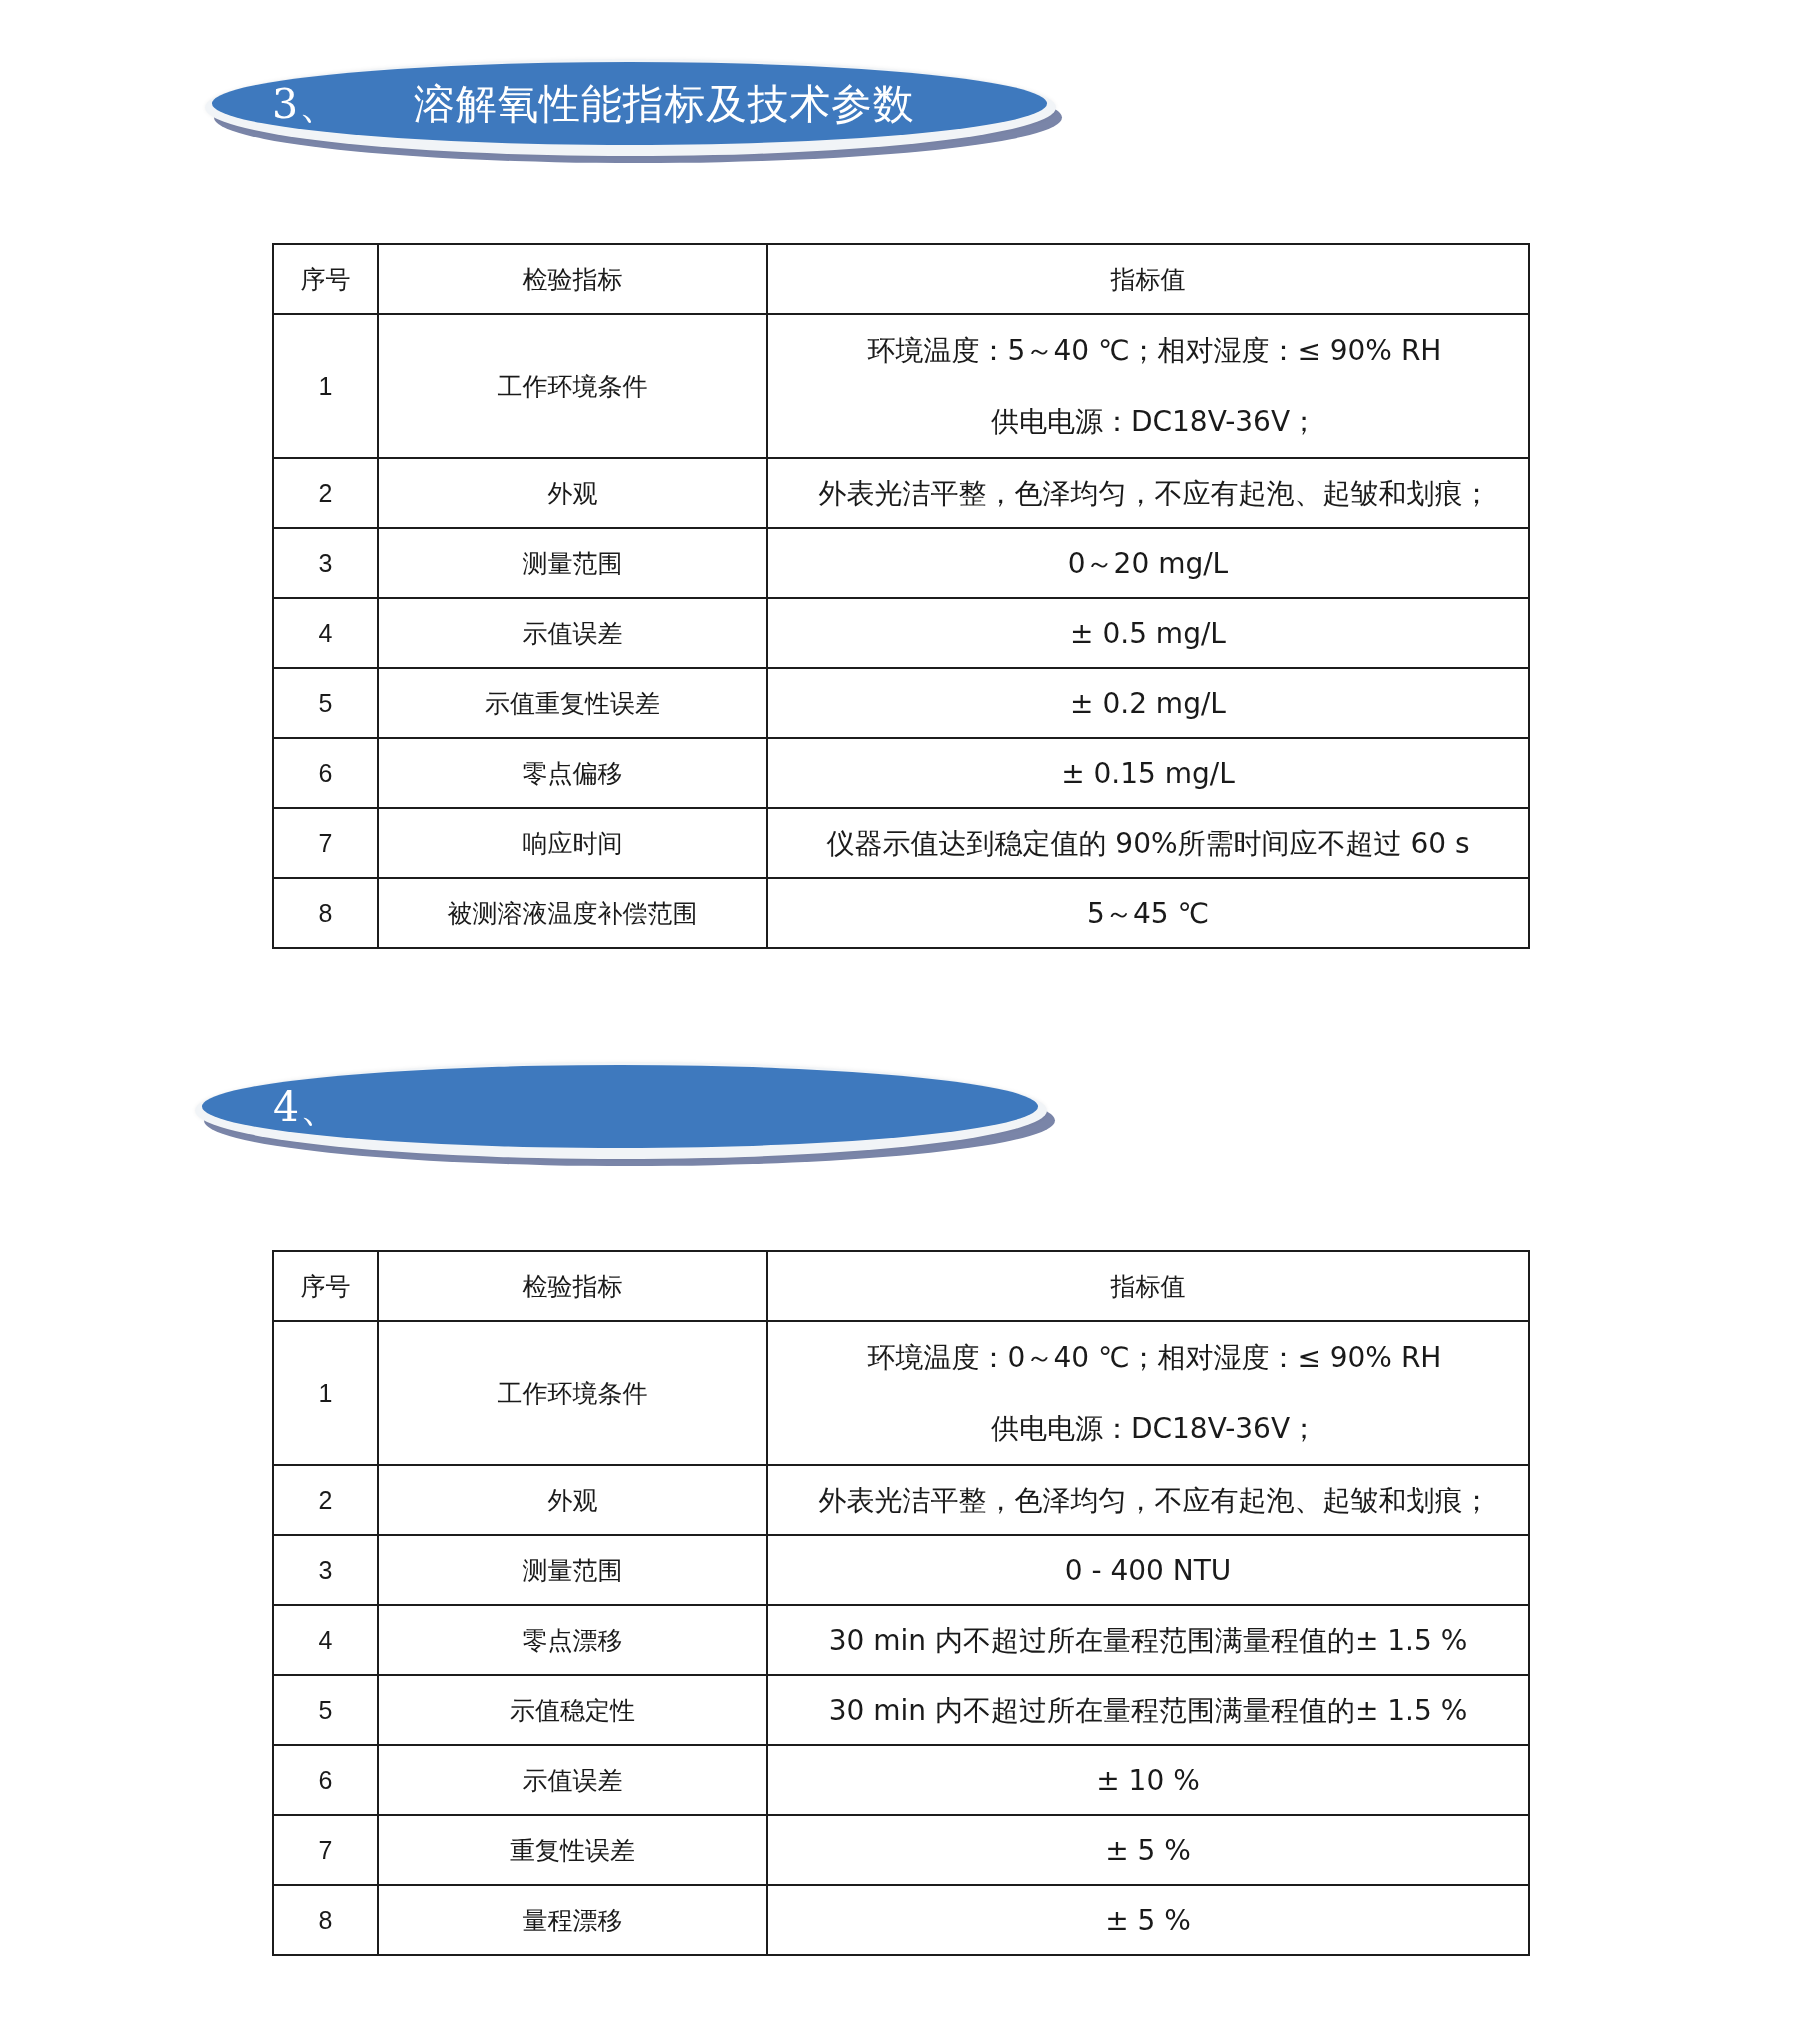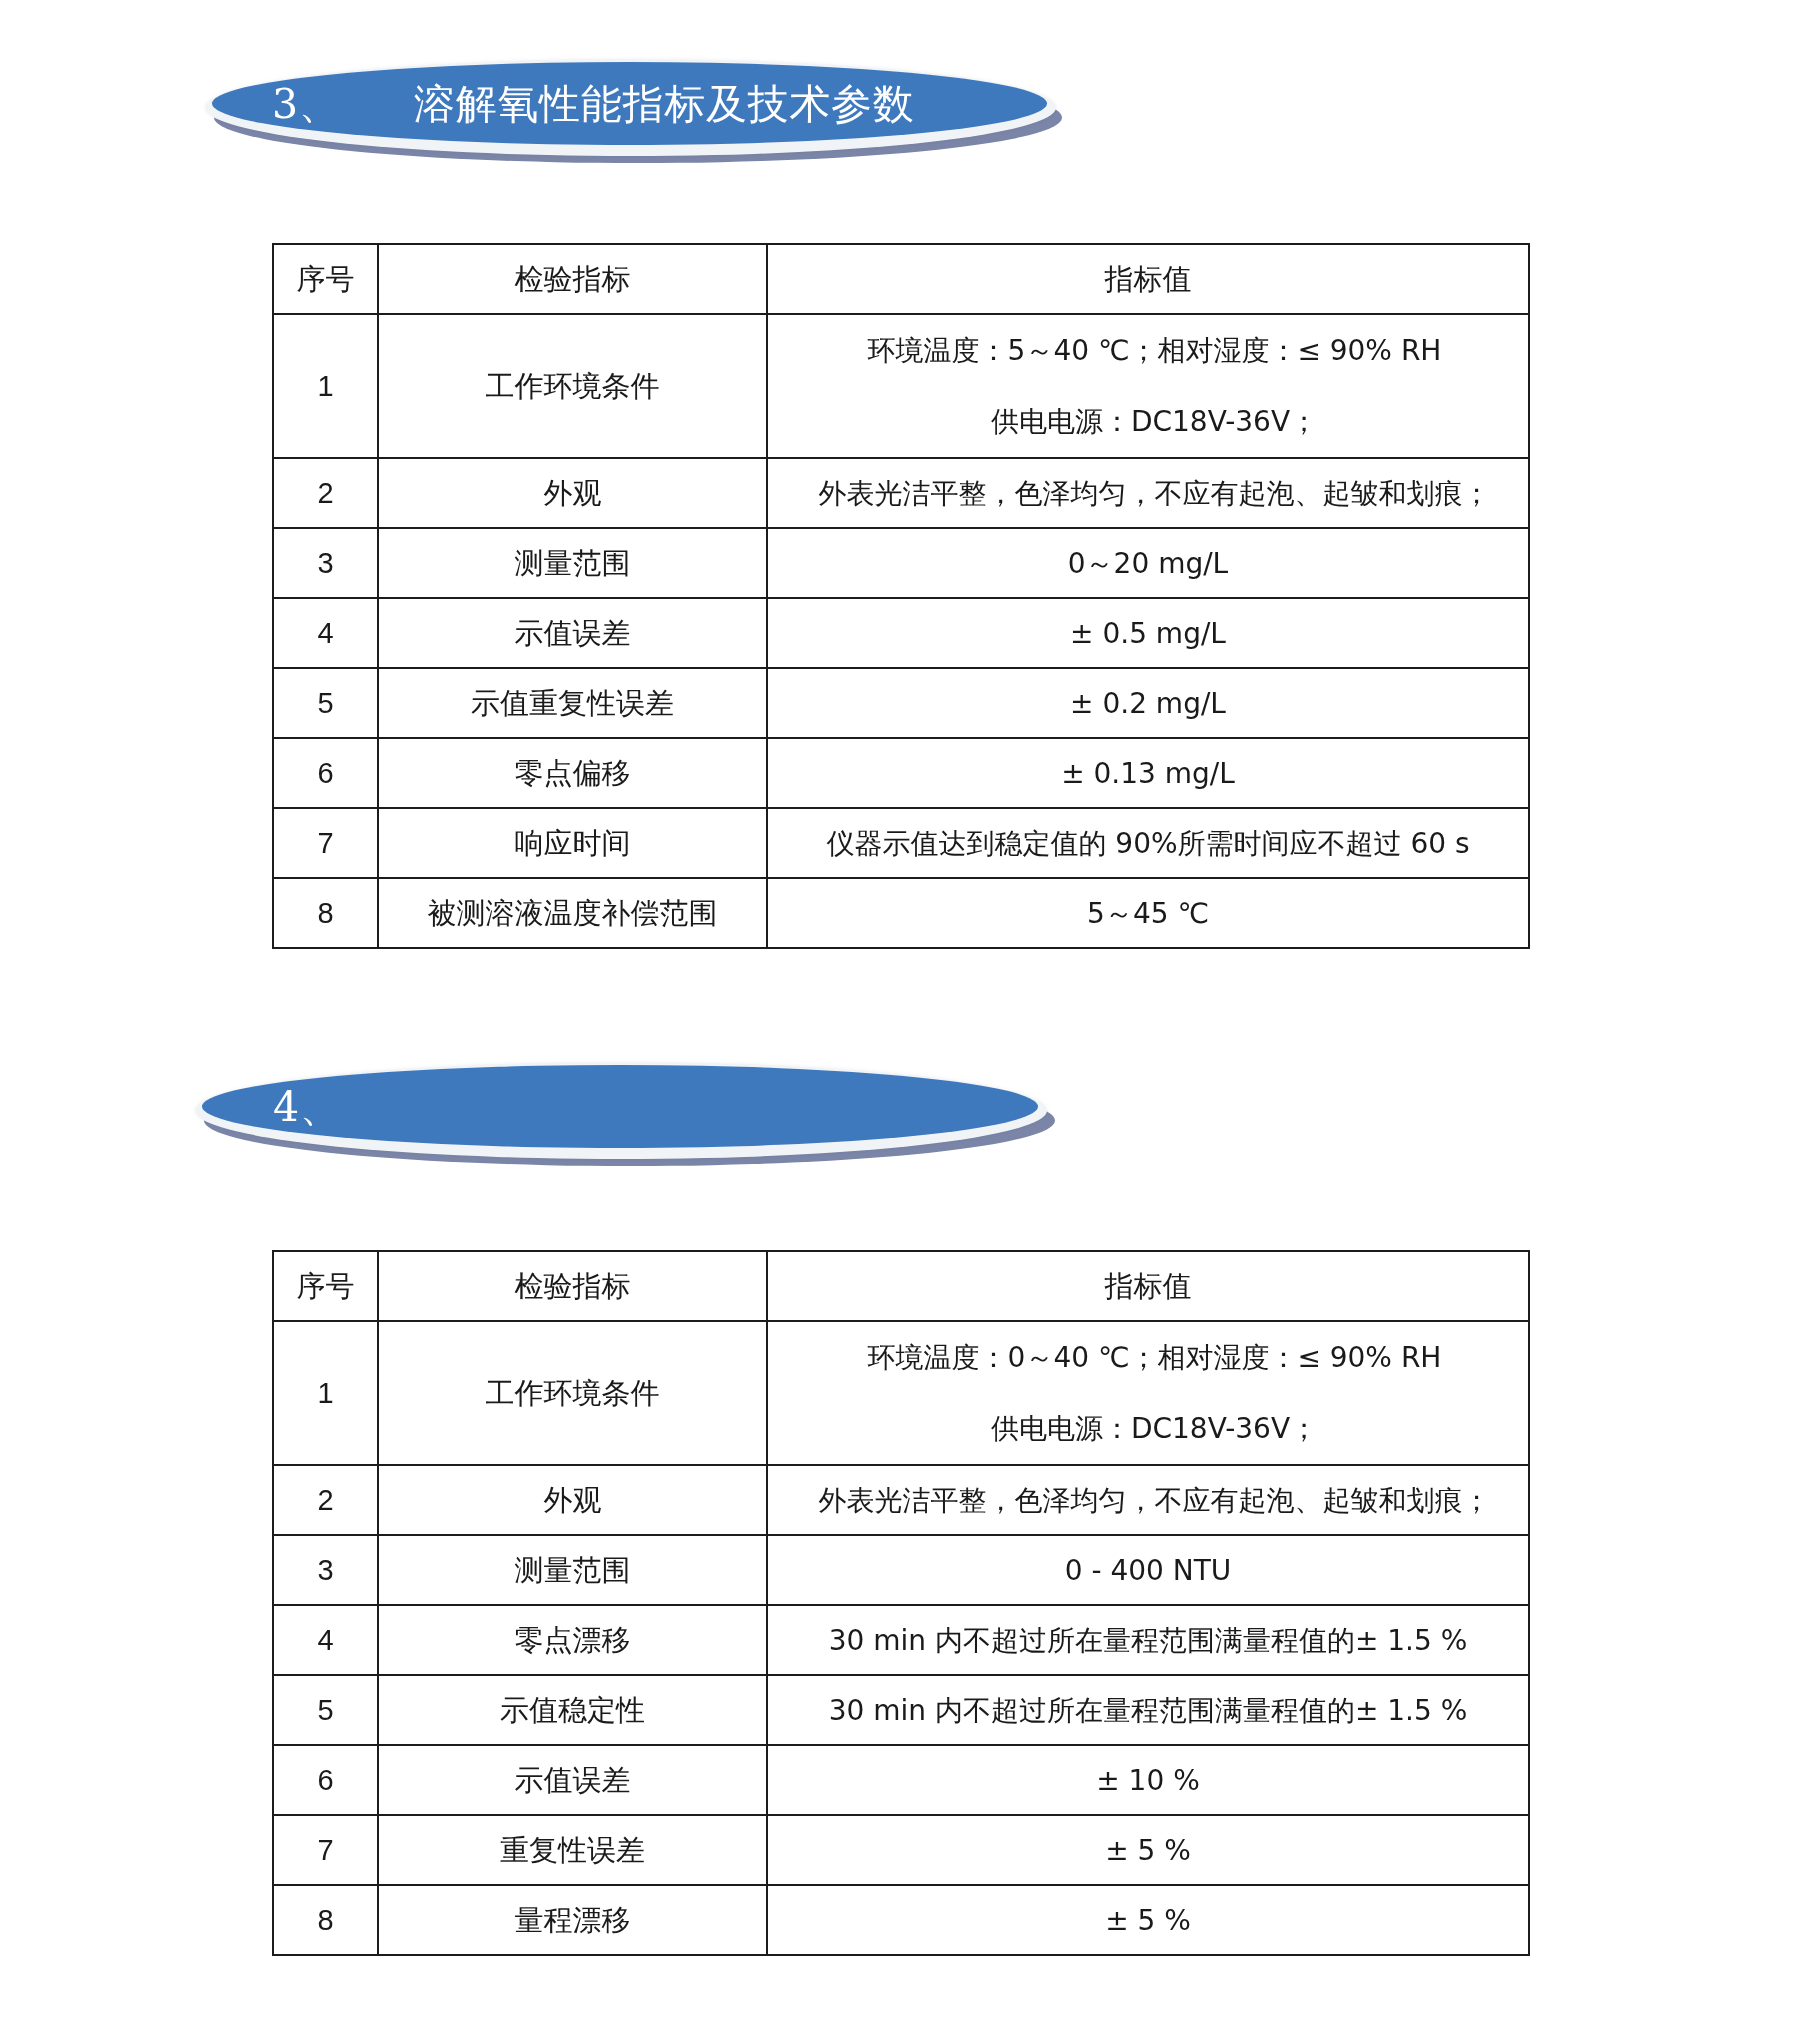--- a/index.html
+++ b/index.html
@@ -54,21 +54,21 @@
     left: 272px;
     width: 1257px;
     border-collapse: collapse;
     table-layout: fixed;
   }
   table.spec td {
     border: 2.2px solid #1c1c1c;
     text-align: center;
     vertical-align: middle;
     padding: 0;
-    font-size: 29px;
+    font-size: 25px;
     line-height: 33px;
     color: #1a1a1a;
     font-family: "DejaVu Serif", "Liberation Serif", serif;
     white-space: nowrap;
     overflow: hidden;
   }
   table.spec col.c-no { width: 105px; }
   table.spec col.c-item { width: 389px; }
   table.spec col.c-val { width: 762px; }
   table.spec tr.hdr td { height: 68px; }
@@ -137,21 +137,21 @@
     <td class="val">± 0.5 mg/L</td>
   </tr>
   <tr class="row">
     <td class="no">5</td>
     <td>示值重复性误差</td>
     <td class="val">± 0.2 mg/L</td>
   </tr>
   <tr class="row">
     <td class="no">6</td>
     <td>零点偏移</td>
-    <td class="val">± 0.13 mg/L</td>
+    <td class="val">± 0.15 mg/L</td>
   </tr>
   <tr class="row">
     <td class="no">7</td>
     <td>响应时间</td>
     <td class="val">仪器示值达到稳定值的 90%所需时间应不超过 60 s</td>
   </tr>
   <tr class="row">
     <td class="no">8</td>
     <td>被测溶液温度补偿范围</td>
     <td class="val">5～45 ℃</td>

